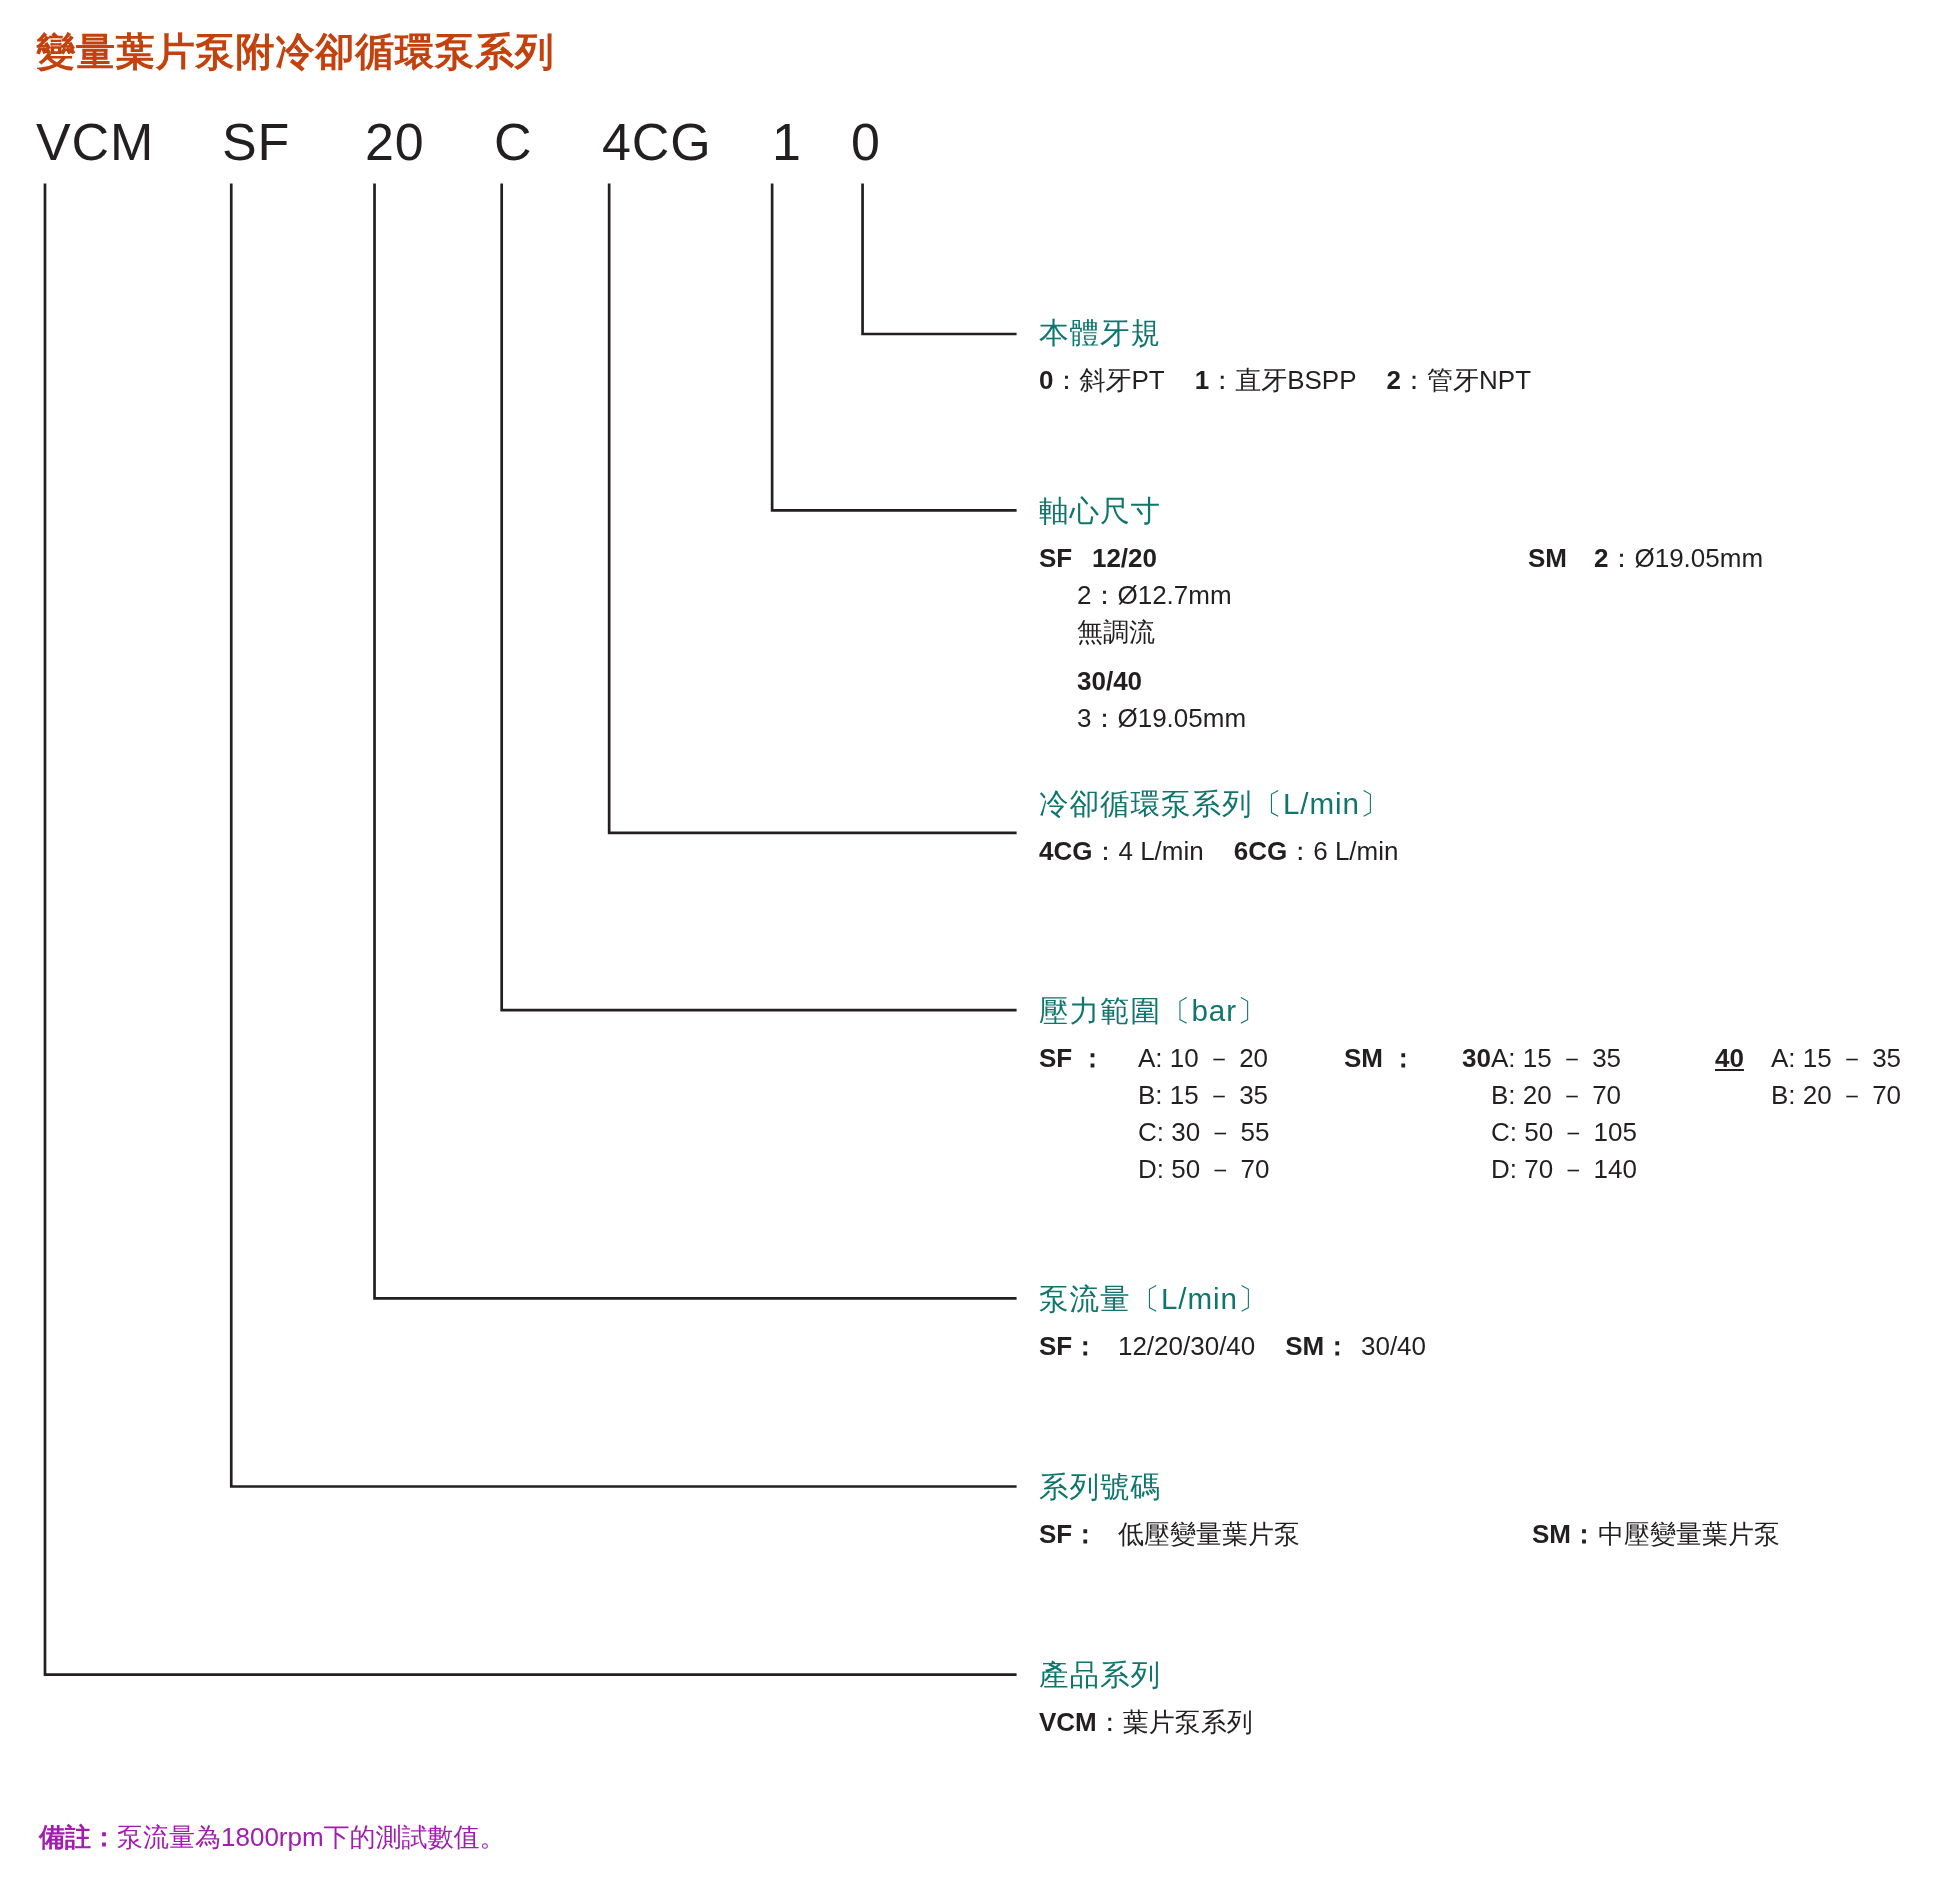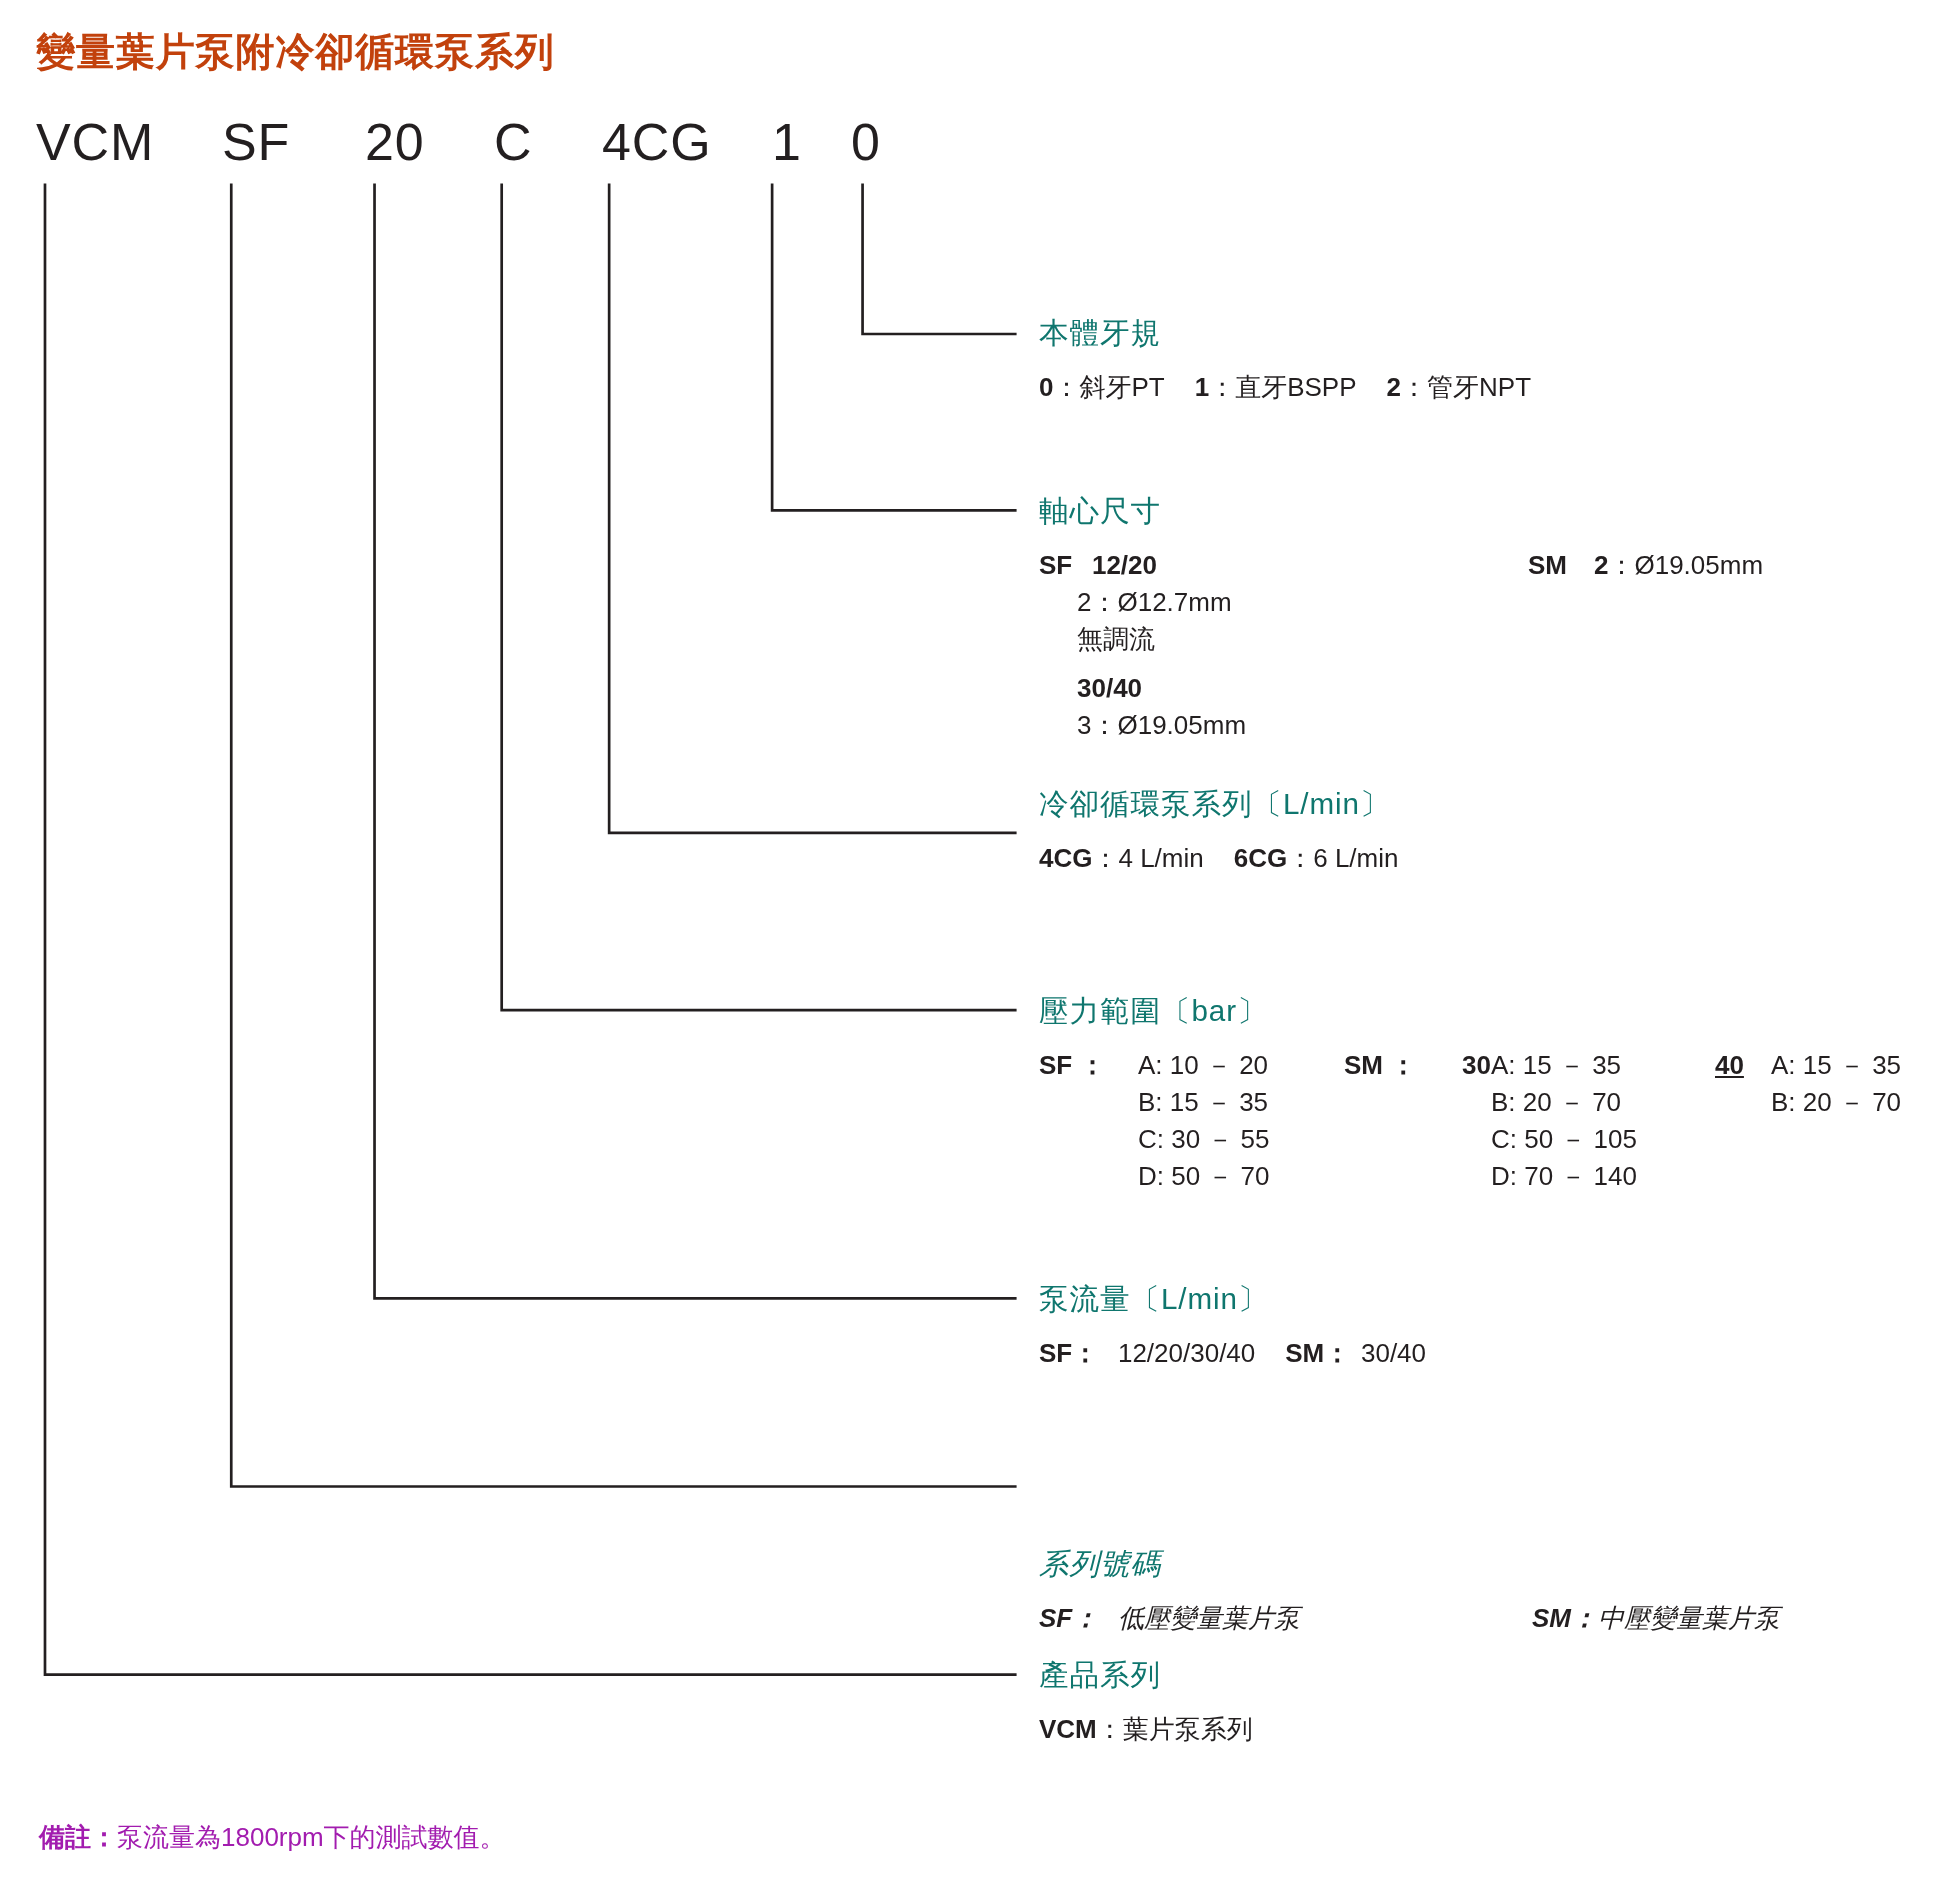--- a/index.html
+++ b/index.html
@@ -56,21 +56,21 @@
   .callout {
     position: absolute;
   }
   .callout-head {
     font-size: 29.6px;
     color: #0f766e;
     letter-spacing: 0.9px;
     white-space: nowrap;
   }
   .callout-body {
-    margin-top: 15px;
+    margin-top: 8px;
     font-size: 26px;
     color: #231f20;
     line-height: 1.42;
     white-space: nowrap;
   }
   .b { font-weight: bold; }
   .sp-l { display: inline-block; width: 30px; }
   .sp-m { display: inline-block; width: 19.7px; }
   .sp-s { display: inline-block; width: 10.7px; }
 
@@ -190,21 +190,21 @@
     </div>
   </div>
 
   <div class="callout" style="left:1039px; top:1279px;">
     <div class="callout-head">泵流量〔L/min〕</div>
     <div class="callout-body">
       <span class="b">SF：</span><span class="sp-m"></span><span>12/20/30/40</span><span class="sp-l"></span><span class="b">SM：</span><span class="sp-s"></span><span>30/40</span>
     </div>
   </div>
 
-  <div class="callout" style="left:1039px; top:1544px;font-style:italic;">
+  <div class="callout" style="left:1039px; top:1467px;">
     <div class="callout-head">系列號碼</div>
     <div class="callout-body" style="position:relative; width:716px;">
       <span class="b">SF：</span><span class="sp-m"></span><span>低壓變量葉片泵</span>
       <span style="position:absolute; left:493px;" class="b">SM：</span>
       <span style="position:absolute; left:559px;">中壓變量葉片泵</span>
     </div>
   </div>
 
   <div class="callout" style="left:1039px; top:1655px;">
     <div class="callout-head">產品系列</div>

